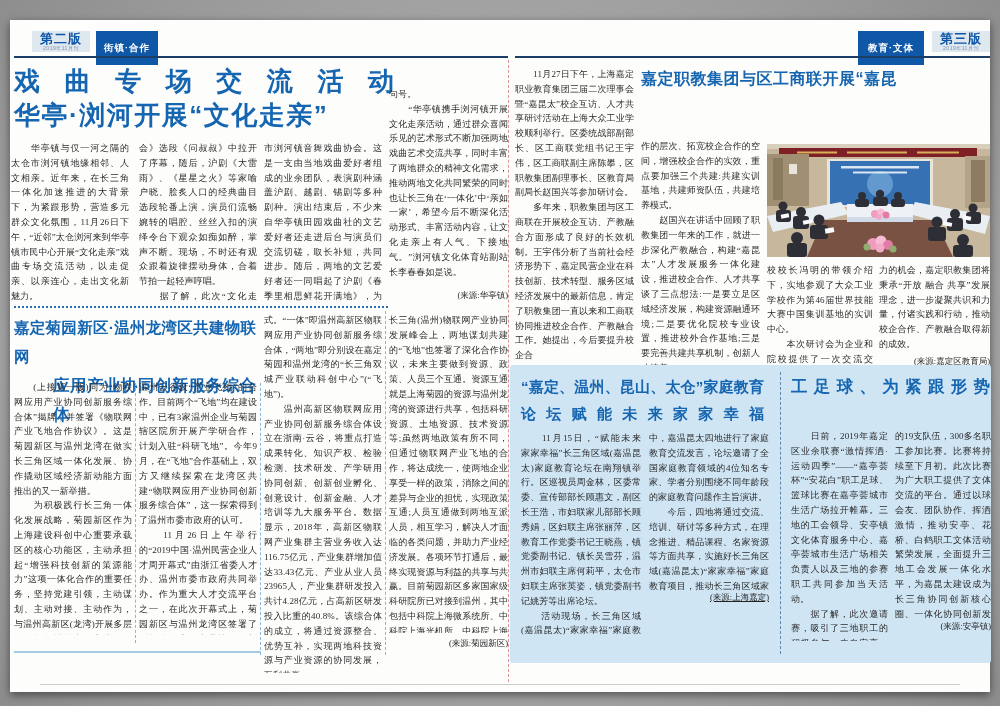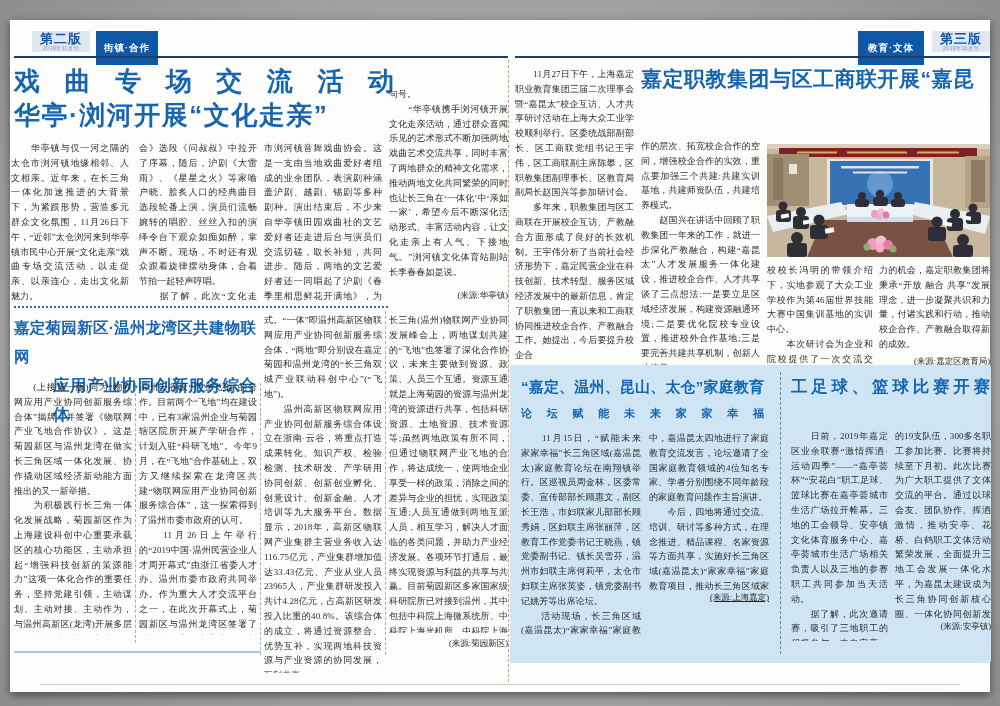--- a/index.html
+++ b/index.html
@@ -82,21 +82,21 @@
 
     <div class="mh-dark" style="left:848px;top:11px;width:66px;">教育·文体</div>
     <div class="mh-light" style="left:922px;top:11px;width:58px;">
       <span class="pl">第三版</span>
       <span class="dt">2019年11月刊</span>
     </div>
     <div class="rule" style="left:505px;top:36px;width:475px;"></div>
 
     <div class="col" style="left:505px;top:47px;width:119px;height:326px;">　　11月27日下午，上海嘉定职业教育集团三届二次理事会暨“嘉昆太”校企互访、人才共享研讨活动在上海大众工业学校顺利举行。区委统战部副部长、区工商联党组书记王宇伟，区工商联副主席陈攀，区职教集团副理事长、区教育局副局长赵国兴等参加研讨会。
 　　多年来，职教集团与区工商联在开展校企互访、产教融合方面形成了良好的长效机制。王宇伟分析了当前社会经济形势下，嘉定民营企业在科技创新、技术转型、服务区域经济发展中的最新信息，肯定了职教集团一直以来和工商联协同推进校企合作、产教融合工作。她提出，今后要提升校企合</div>
-    <div class="hl" style="left:631px;top:42px;width:349px;font-size:21px;line-height:33px;">
+    <div class="hl" style="left:631px;top:42px;width:349px;font-size:16px;line-height:33px;">
       <span class="l" style="letter-spacing:.5px;">嘉定职教集团与区工商联开展“嘉昆</span>
     </div>
     <div class="col" style="left:631px;top:119px;width:119px;height:254px;">作的层次、拓宽校企合作的空间，增强校企合作的实效，重点要加强三个共建:共建实训基地，共建师资队伍，共建培养模式。
 　　赵国兴在讲话中回顾了职教集团一年来的工作，就进一步深化产教融合，构建“嘉昆太”人才发展服务一体化建设，推进校企合作、人才共享谈了三点想法:一是要立足区域经济发展，构建资源融通环境;二是要优化院校专业设置，推进校外合作基地;三是要完善共建共享机制，创新人才培养。
 　　会前，大家在大众工业学</div>
 
     <div class="photo" style="left:757px;top:124px;width:223px;height:113px;">
       <svg width="223" height="113" viewBox="0 0 223 113">
         <rect x="0" y="0" width="223" height="113" fill="#c6b79d"></rect>
         <rect x="0" y="0" width="223" height="5" fill="#d9cfbd"></rect>
@@ -171,32 +171,32 @@
 
     <div class="col" style="left:757px;top:243px;width:106px;height:130px;">校校长冯明的带领介绍下，实地参观了大众工业学校作为第46届世界技能大赛中国集训基地的实训中心。
 　　本次研讨会为企业和院校提供了一次交流交融、借智借</div>
     <div class="col" style="left:869px;top:243px;width:111px;height:92px;">力的机会，嘉定职教集团将秉承“开放 融合 共享”发展理念，进一步凝聚共识和力量，付诸实践和行动，推动校企合作、产教融合取得新的成效。</div>
     <div class="src" style="left:869px;top:336px;width:111px;">(来源:嘉定区教育局)</div>
 
     <div class="panel" style="left:500px;top:345px;width:481px;height:298px;"></div>
 
     <div class="hl" style="left:511px;top:353px;width:243px;font-size:15px;line-height:27px;">
       <span class="l jl">“嘉定、温州、昆山、太仓”家庭教育</span>
-      <span class="l jl" style="font-size:11px;">论坛赋能未来家家幸福</span>
+      <span class="l jl" style="font-size:15px;">论坛赋能未来家家幸福</span>
     </div>
     <div class="col" style="left:511px;top:411px;width:120px;height:205px;">　　11月15日，“赋能未来　家家幸福”长三角区域(嘉温昆太)家庭教育论坛在南翔镇举行。区巡视员周金林，区委常委、宣传部部长顾惠文，副区长王浩，市妇联家儿部部长顾秀娟，区妇联主席张丽萍，区教育工作党委书记王晓燕，镇党委副书记、镇长吴雪芬，温州市妇联主席何莉平，太仓市妇联主席张英姿，镇党委副书记姚芳等出席论坛。
 　　活动现场，长三角区域(嘉温昆太)“家家幸福”家庭教育项目正式启动，首批嘉定区“家家幸福”家庭亲子阅读体验基地接受授牌。活动</div>
     <div class="col" style="left:639px;top:411px;width:120px;height:164px;">中，嘉温昆太四地进行了家庭教育交流发言，论坛邀请了全国家庭教育领域的4位知名专家、学者分别围绕不同年龄段的家庭教育问题作主旨演讲。
 　　今后，四地将通过交流、培训、研讨等多种方式，在理念推进、精品课程、名家资源等方面共享，实施好长三角区域(嘉温昆太)“家家幸福”家庭教育项目，推动长三角区域家庭教育资源共享和高质量发展。</div>
     <div class="src" style="left:639px;top:572px;width:120px;text-decoration:underline;">(来源:上海嘉定)</div>
 
     <div class="vdash" style="left:770px;top:352px;height:282px;border-left-color:#5b87b0;"></div>
 
     <div class="hl" style="left:781px;top:353px;width:199px;font-size:16.5px;line-height:27px;">
-      <span class="l jl">工足球、篮球比赛开赛</span>
+      <span class="l jl">工足球、为紧跟形势</span>
     </div>
     <div class="col" style="left:781px;top:409px;width:97px;height:212px;">　　日前，2019年嘉定区业余联赛“激情挥洒·运动四季”——“嘉亭荟杯”“安花白”职工足球、篮球比赛在嘉亭荟城市生活广场拉开帷幕。三地的工会领导、安亭镇文化体育服务中心、嘉亭荟城市生活广场相关负责人以及三地的参赛职工共同参加当天活动。
 　　据了解，此次邀请赛，吸引了三地职工的积极参与，来自安亭、花桥、白鹤</div>
     <div class="col" style="left:885px;top:409px;width:96px;height:190px;">的19支队伍，300多名职工参加比赛。比赛将持续至下月初。此次比赛为广大职工提供了文体交流的平台。通过以球会友、团队协作、挥洒激情，推动安亭、花桥、白鹤职工文体活动繁荣发展，全面提升三地工会发展一体化水平，为嘉昆太建设成为长三角协同创新核心圈、一体化协同创新发展的先行示范区携手共进!</div>
     <div class="src" style="left:885px;top:601px;width:96px;">(来源:安亭镇)</div>
 
     <div class="bottomline" style="left:30px;top:664px;width:920px;"></div>
   </div>
 </div>
 

